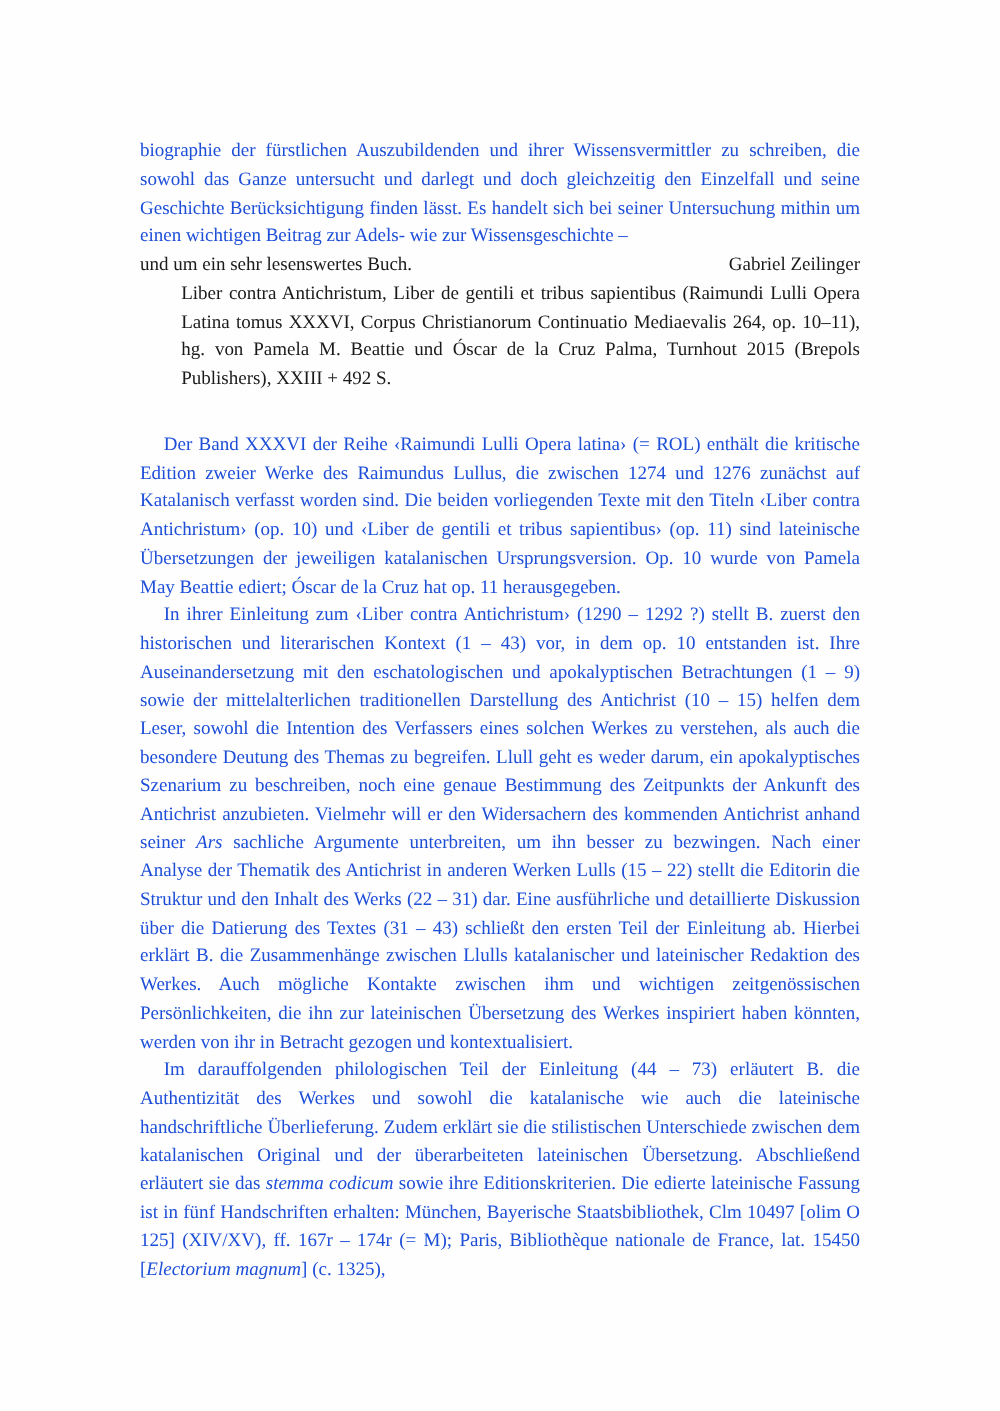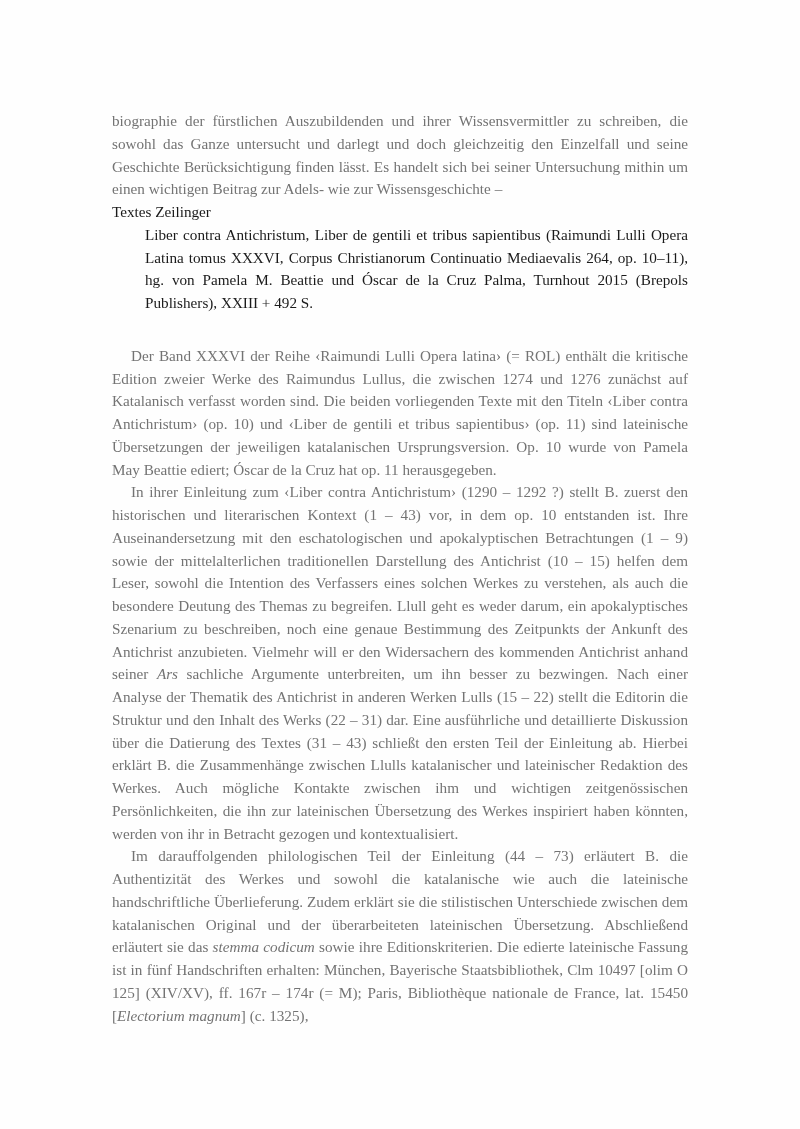--- a/index.html
+++ b/index.html
@@ -49,21 +49,21 @@
     width: 576px;
   }
 
   p.para {
     margin: 0;
     font-size: 15.2px;
     line-height: 22.75px;
     text-align: justify;
     text-justify: inter-word;
     hyphens: manual;
-    color: #737373;
+    color: #1d4ed8;
     letter-spacing: 0.01px;
   }
   p.para.indent {
     text-indent: 19px;
   }
   p.para.noindent {
     text-indent: 0;
   }
 
   .signature-line {
@@ -96,21 +96,22 @@
 
 <div class="page">
 
 
   <div class="body-block">
 
     <p class="para noindent">
       <span>biographie der fürstlichen Auszubildenden und ihrer Wissensvermittler zu schreiben, die sowohl das Ganze untersucht und darlegt und doch gleichzeitig den Einzelfall und seine Geschichte Berücksichtigung finden lässt. Es handelt sich bei seiner Untersuchung mithin um einen wichtigen Beitrag zur Adels- wie zur Wissensgeschichte –</span>
     </p>
     <div class="signature-line">
-      <span>Textes Zeilinger</span>
+      <span>und um ein sehr lesenswertes Buch.</span>
+      <span>Gabriel Zeilinger</span>
     </div>
 
     <div class="citation-block">
       <p><span>Liber contra Antichristum, Liber de gentili et tribus sapientibus (Raimundi Lulli Opera Latina tomus XXXVI, Corpus Christianorum Continuatio Mediaevalis 264, op. 10–11), hg. von Pamela M. Beattie und Óscar de la Cruz Palma, Turnhout 2015 (Brepols Publishers), XXIII + 492 S.</span></p>
     </div>
 
     <p class="para indent">
       <span>Der Band XXXVI der Reihe ‹Raimundi Lulli Opera latina› (= ROL) enthält die kritische Edition zweier Werke des Raimundus Lullus, die zwischen 1274 und 1276 zunächst auf Katalanisch verfasst worden sind. Die beiden vorliegenden Texte mit den Titeln ‹Liber contra Antichristum› (op. 10) und ‹Liber de gentili et tribus sapientibus› (op. 11) sind lateinische Übersetzungen der jeweiligen katalanischen Ursprungsversion. Op. 10 wurde von Pamela May Beattie ediert; Óscar de la Cruz hat op. 11 herausgegeben.</span>
     </p>
 

